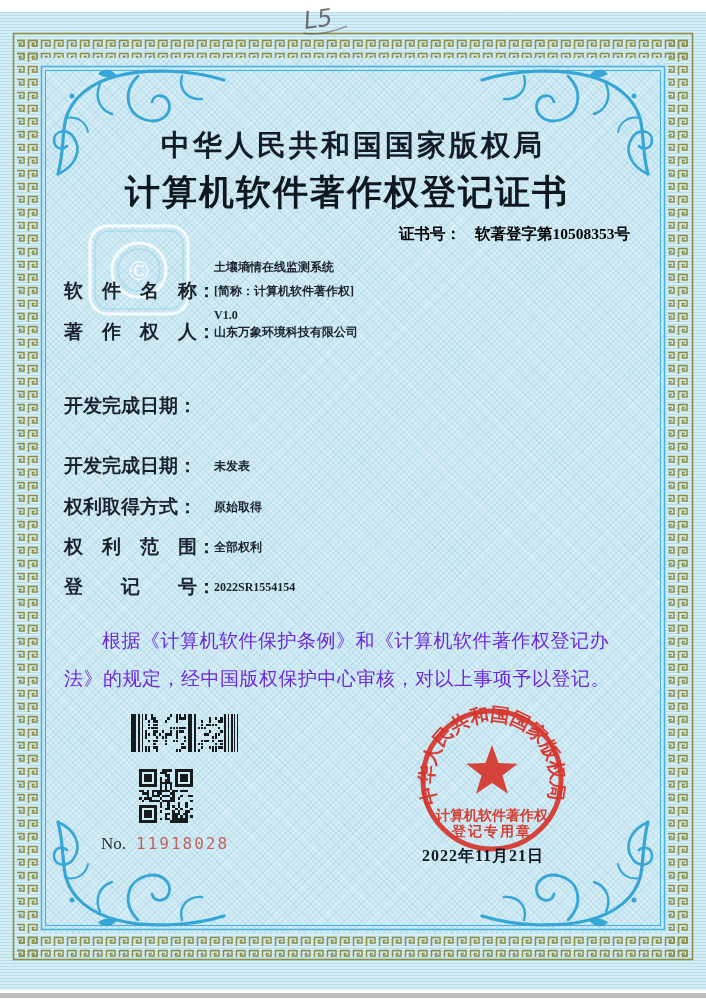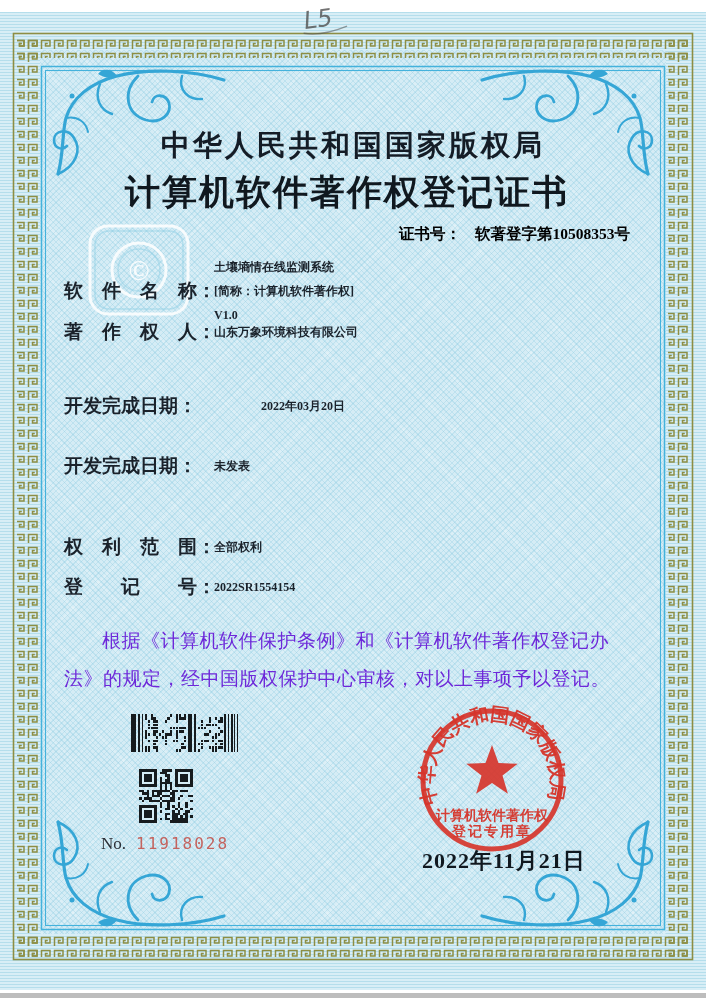--- a/index.html
+++ b/index.html
@@ -34,21 +34,21 @@
   .r1{top:255px;} .r2{top:319px;} .r3{top:393px;gap:47px;} .r4{top:453px;}
   .r5{top:494px;} .r6{top:534px;} .r7{top:574px;}
   .statement{left:64px;top:622px;width:580px;font-size:19px;line-height:38px;
              text-indent:2em;letter-spacing:.5px;color:#6d28d9;}
   .barcode{left:131px;top:714px;width:108px;height:38px;}
   .qr{left:139px;top:769px;width:54px;height:54px;}
   .no-line{left:101px;top:834px;font-size:17px;color:#2b3038;}
   .no-line .num{font-family:"DejaVu Sans Mono","Liberation Mono",monospace;
                 color:#c4635e;font-size:16px;letter-spacing:2px;margin-left:10px;}
   .seal{left:408px;top:696px;width:168px;height:168px;}
-  .issue-date{left:422px;top:846px;font-size:22px;font-weight:700;letter-spacing:1px;color:#10181f;z-index:5;}
+  .issue-date{left:422px;top:846px;font-size:16px;font-weight:700;letter-spacing:1px;color:#10181f;z-index:5;}
   .pencil{left:296px;top:2px;width:60px;height:36px;transform:rotate(-8deg);
           font-family:"DejaVu Sans",sans-serif;font-style:italic;}
   .wm{left:84px;top:220px;width:110px;height:102px;opacity:.9;}
   .strip-gray{position:absolute;left:0;top:993px;width:706px;height:5px;background:#bdbdbd;}
 </style>
 </head>
 <body>
 
 <div class="scan">
 
@@ -114,25 +114,28 @@
       <div class="ln">[简称：计算机软件著作权]</div>
       <div class="ln">V1.0</div>
     </span>
   </div>
   <div class="abs row r2">
     <span class="lab">著　作　权　人：</span>
     <span class="val">山东万象环境科技有限公司</span>
   </div>
   <div class="abs row r3">
     <span class="lab">开发完成日期：</span>
-    <span class="val">2022年03月20日</span>
   </div>
   <div class="abs row r4">
     <span class="lab">开发完成日期：</span>
     <span class="val">未发表</span>
+  </div>
+  <div class="abs row r5">
+    <span class="lab">权利取得方式：</span>
+    <span class="val">原始取得</span>
   </div>
   <div class="abs row r6">
     <span class="lab">权　利　范　围：</span>
     <span class="val">全部权利</span>
   </div>
   <div class="abs row r7">
     <span class="lab">登　　记　　号：</span>
     <span class="val">2022SR1554154</span>
   </div>
 

